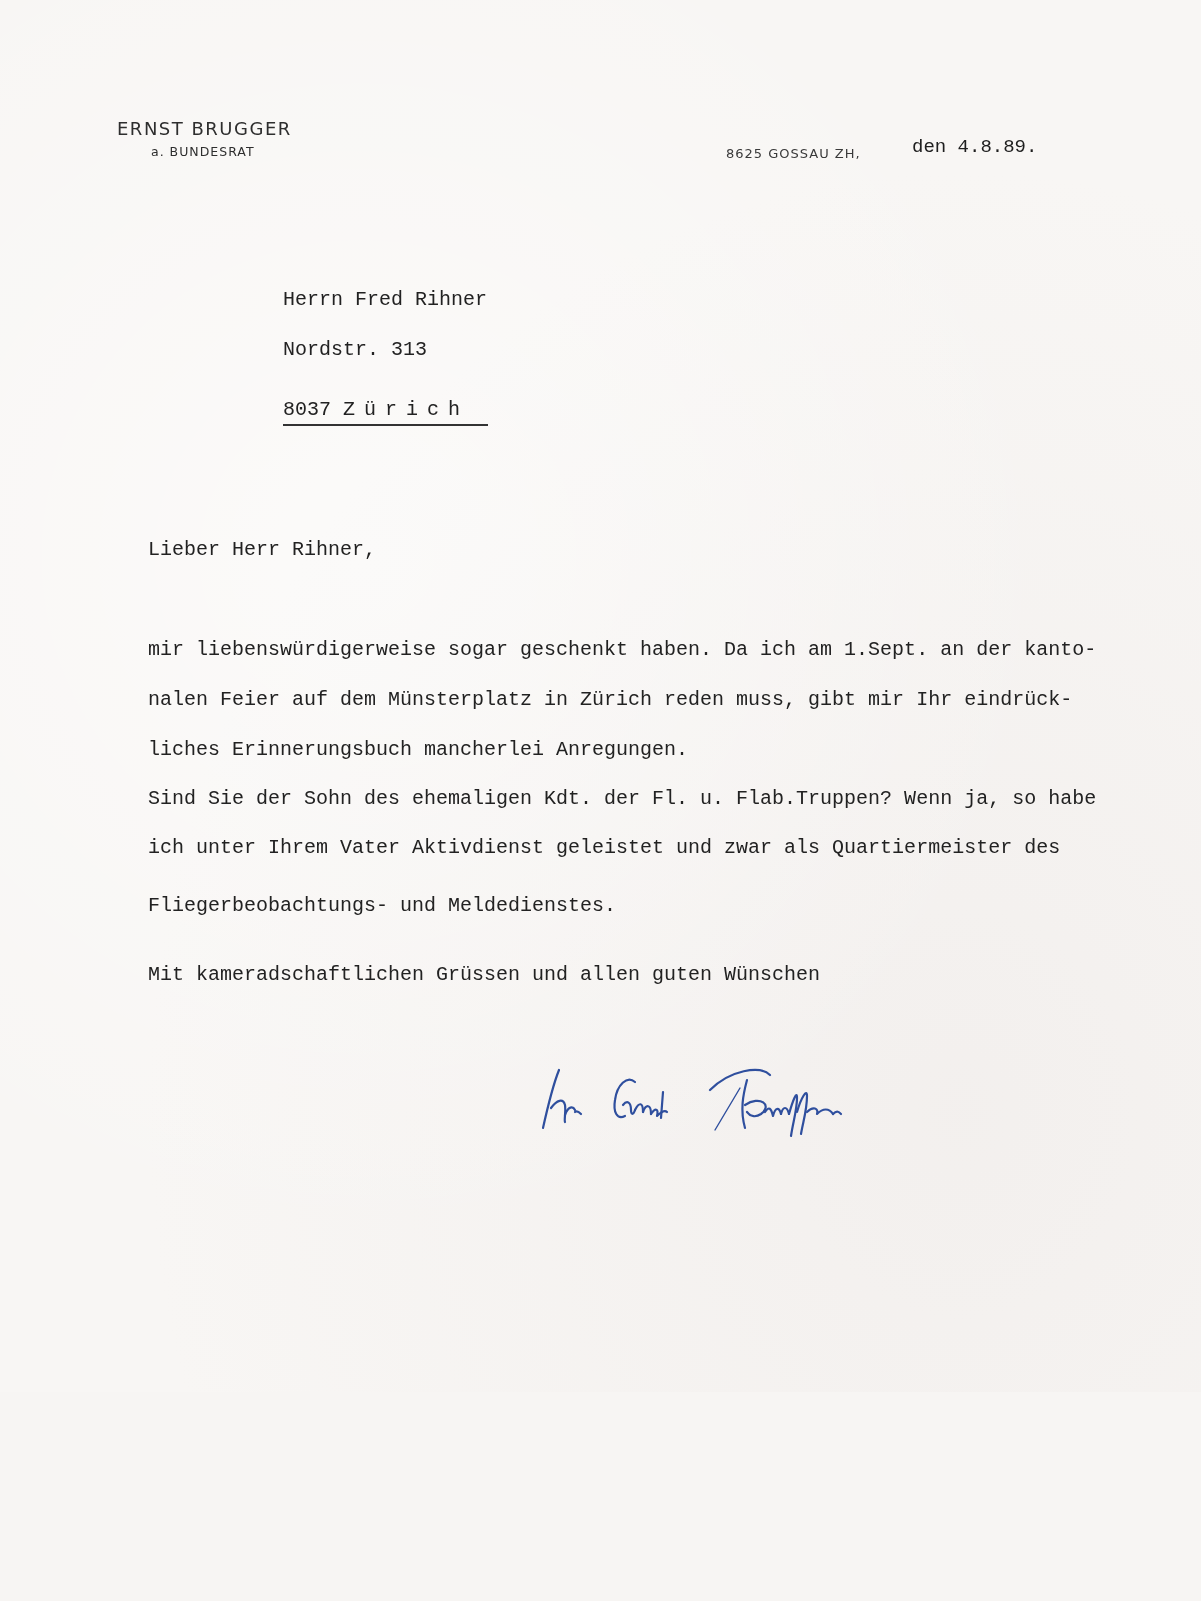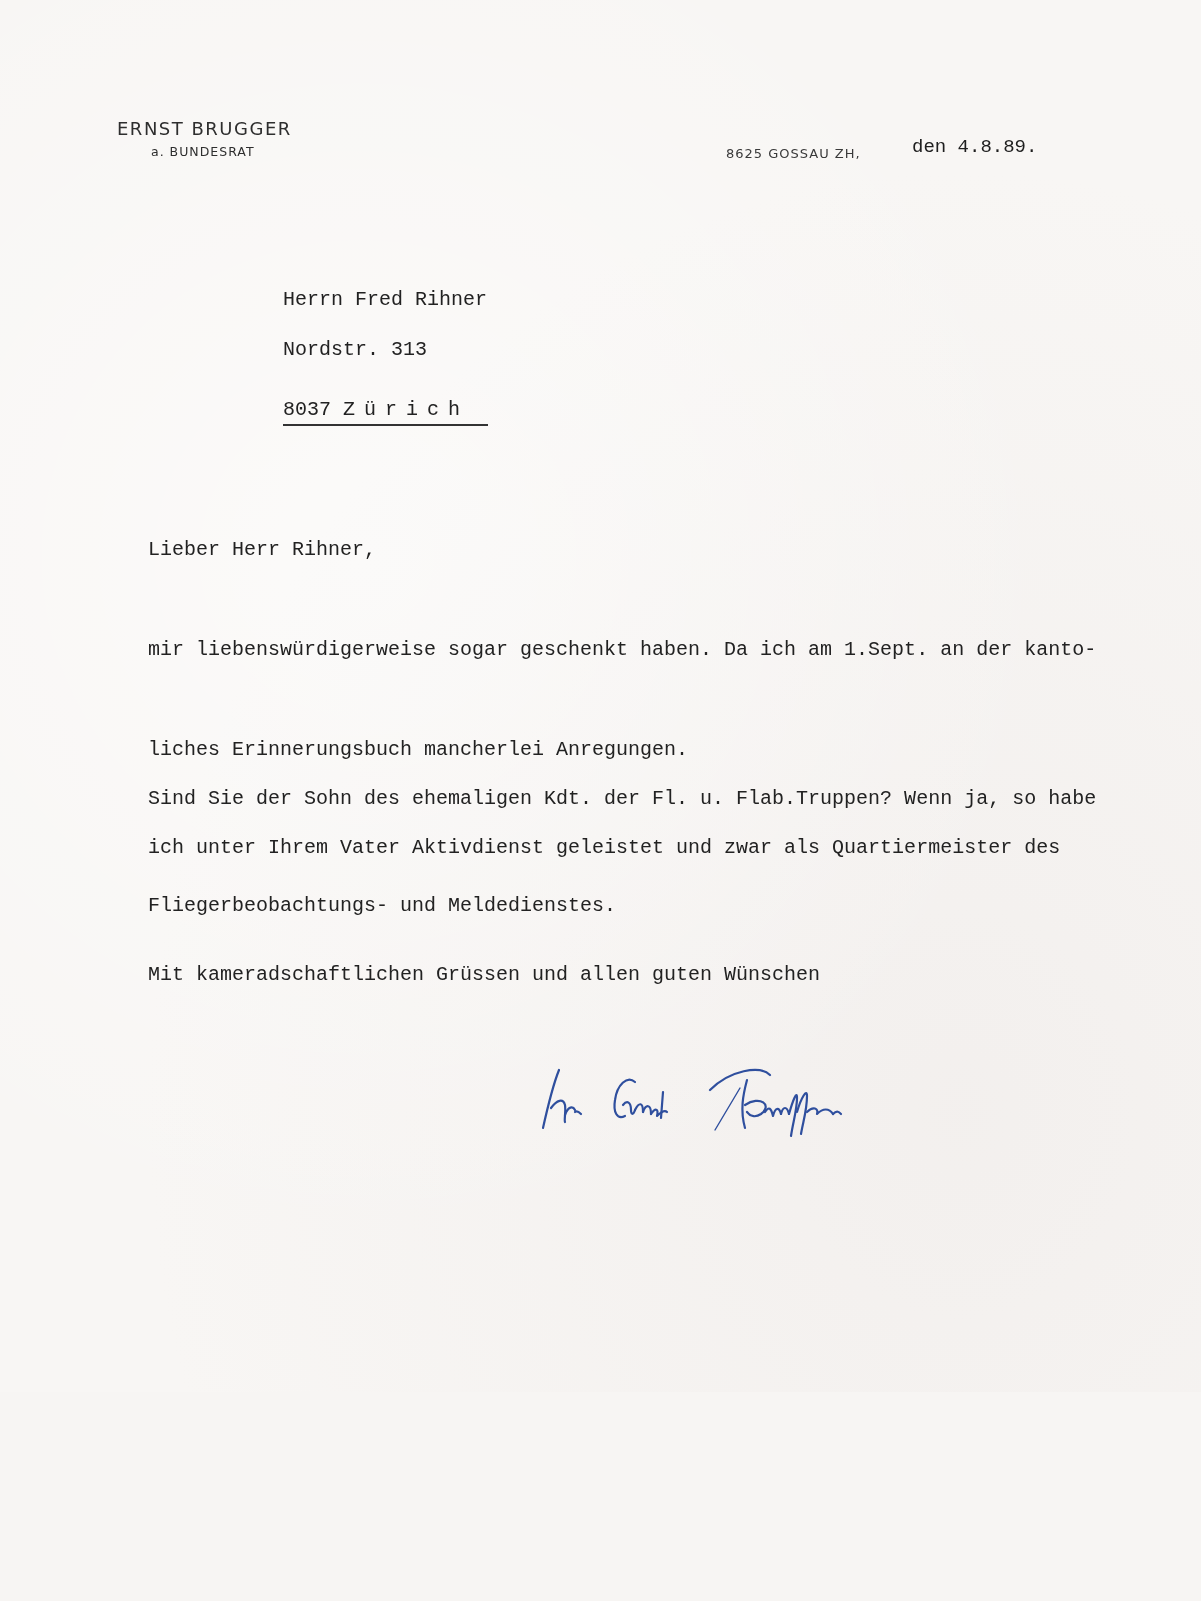--- a/index.html
+++ b/index.html
@@ -101,20 +101,21 @@
   <div class="date">den 4.8.89.</div>
 
   <div class="typed addr1">Herrn Fred Rihner</div>
   <div class="typed addr2">Nordstr. 313</div>
   <div class="typed addr3"><span>8037</span> <span class="city">Zürich</span></div>
   <div class="underline"></div>
 
   <div class="typed body-line" style="top:540px;">Lieber Herr Rihner,</div>
 
   <div class="typed body-line" style="top:640px;">mir liebenswürdigerweise sogar geschenkt haben. Da ich am 1.Sept. an der kanto-</div>
+  <div class="typed body-line" style="top:690px;">nalen Feier auf dem Münsterplatz in Zürich reden muss, gibt mir Ihr eindrück-</div>
   <div class="typed body-line" style="top:740px;">liches Erinnerungsbuch mancherlei Anregungen.</div>
   <div class="typed body-line" style="top:789px;">Sind Sie der Sohn des ehemaligen Kdt. der Fl. u. Flab.Truppen? Wenn ja, so habe</div>
   <div class="typed body-line" style="top:838px;">ich unter Ihrem Vater Aktivdienst geleistet und zwar als Quartiermeister des</div>
   <div class="typed body-line" style="top:888px;margin-top:8px;">Fliegerbeobachtungs- und Meldedienstes.</div>
 
   <div class="typed body-line" style="top:965px;">Mit kameradschaftlichen Grüssen und allen guten Wünschen</div>
 
   <svg class="signature" viewBox="0 0 400 90" xmlns="http://www.w3.org/2000/svg">
     <g fill="none" stroke="#2f4f9e" stroke-width="2.2" stroke-linecap="round" stroke-linejoin="round">
 

